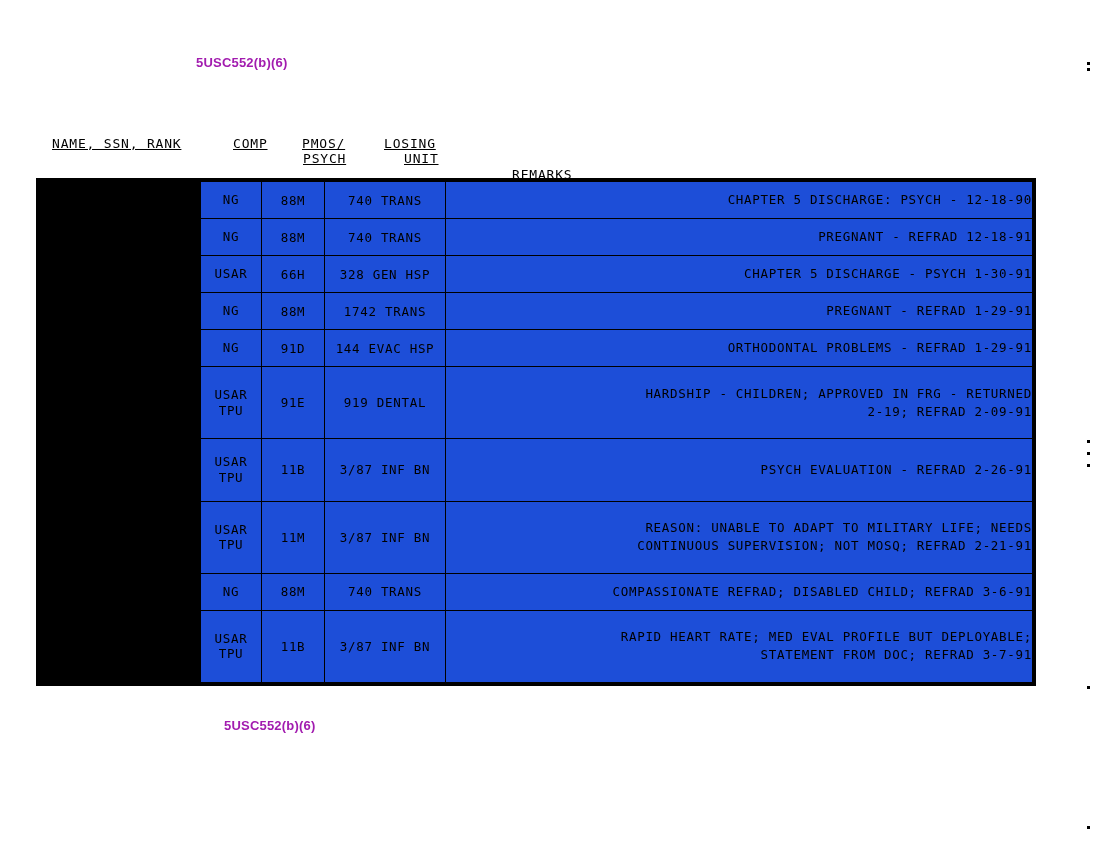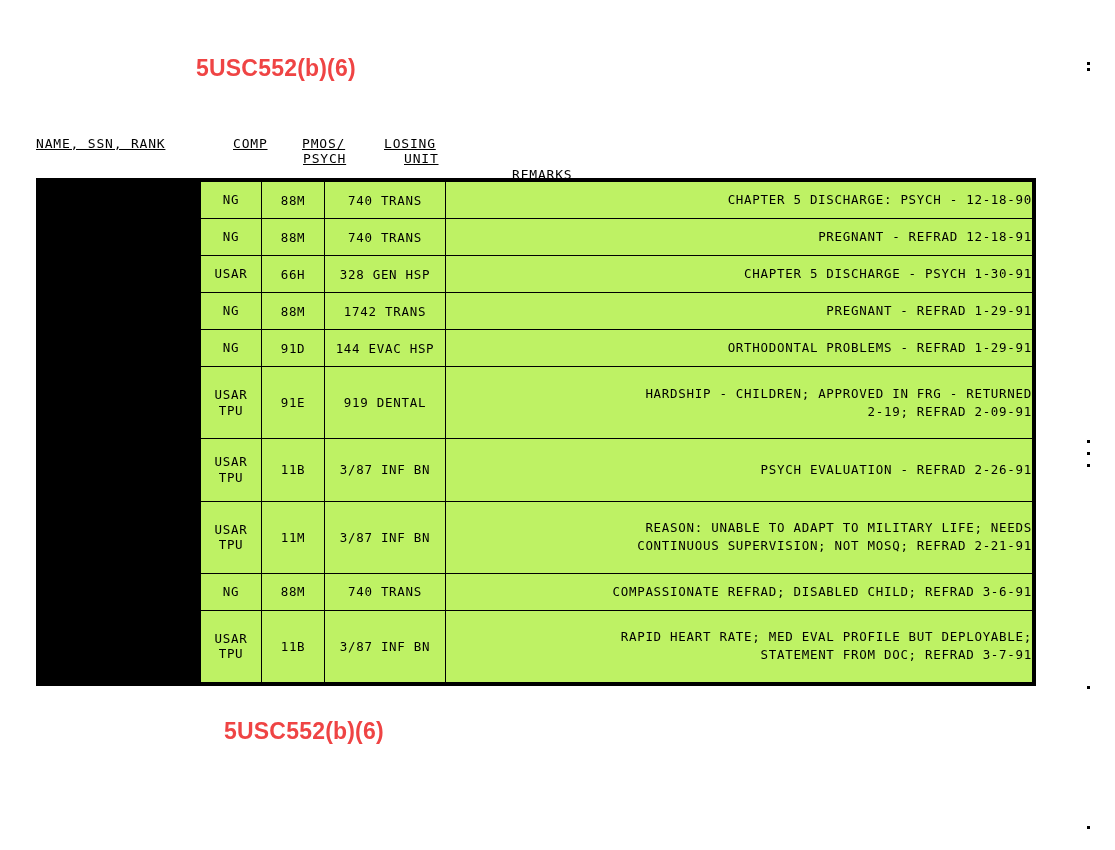--- a/index.html
+++ b/index.html
@@ -18,23 +18,23 @@
 
   .page {
     position: absolute;
     inset: 0;
   }
 
   .redaction-stamp {
     position: absolute;
     font-family: "Liberation Sans", sans-serif;
     font-weight: bold;
-    font-size: 23px;
+    font-size: 13px;
     letter-spacing: 0.2px;
-    color: #ef4444;
+    color: #a21caf;
   }
   #stamp-top { left: 196px; top: 55px; }
   #stamp-bottom { left: 224px; top: 718px; }
 
   .doc-title {
     position: absolute;
     left: 393px;
     top: 104px;
     font-size: 13.5px;
     letter-spacing: 1.1px;
@@ -51,37 +51,37 @@
     letter-spacing: 0.8px;
   }
   .col-headers .hdr {
     position: absolute;
     white-space: nowrap;
   }
   .col-headers .hdr span.u {
     text-decoration: underline;
     display: inline-block;
   }
-  #hdr-name { left: 36px; top: 0px; }
+  #hdr-name { left: 52px; top: 0px; }
   #hdr-comp { left: 233px; top: 0px; }
   #hdr-pmos { left: 302px; top: 0px; }
   #hdr-pmos .l2 { display: block; margin-left: 1px; }
   #hdr-losing { left: 384px; top: 0px; }
   #hdr-losing .l2 { display: block; margin-left: 20px; }
   #hdr-remarks { left: 512px; top: 0px; margin-top: 31px; }
 
   .table-wrap {
     position: absolute;
     left: 36px;
     top: 178px;
     width: 1000px;
     height: 508px;
     border: 3px solid #000;
     box-sizing: border-box;
-    background: #bef264;
+    background: #1d4ed8;
   }
   table.refrad {
     border-collapse: collapse;
     width: 100%;
     height: 100%;
     table-layout: fixed;
   }
   table.refrad td {
     border: 1px solid #000;
     font-size: 12.5px;

